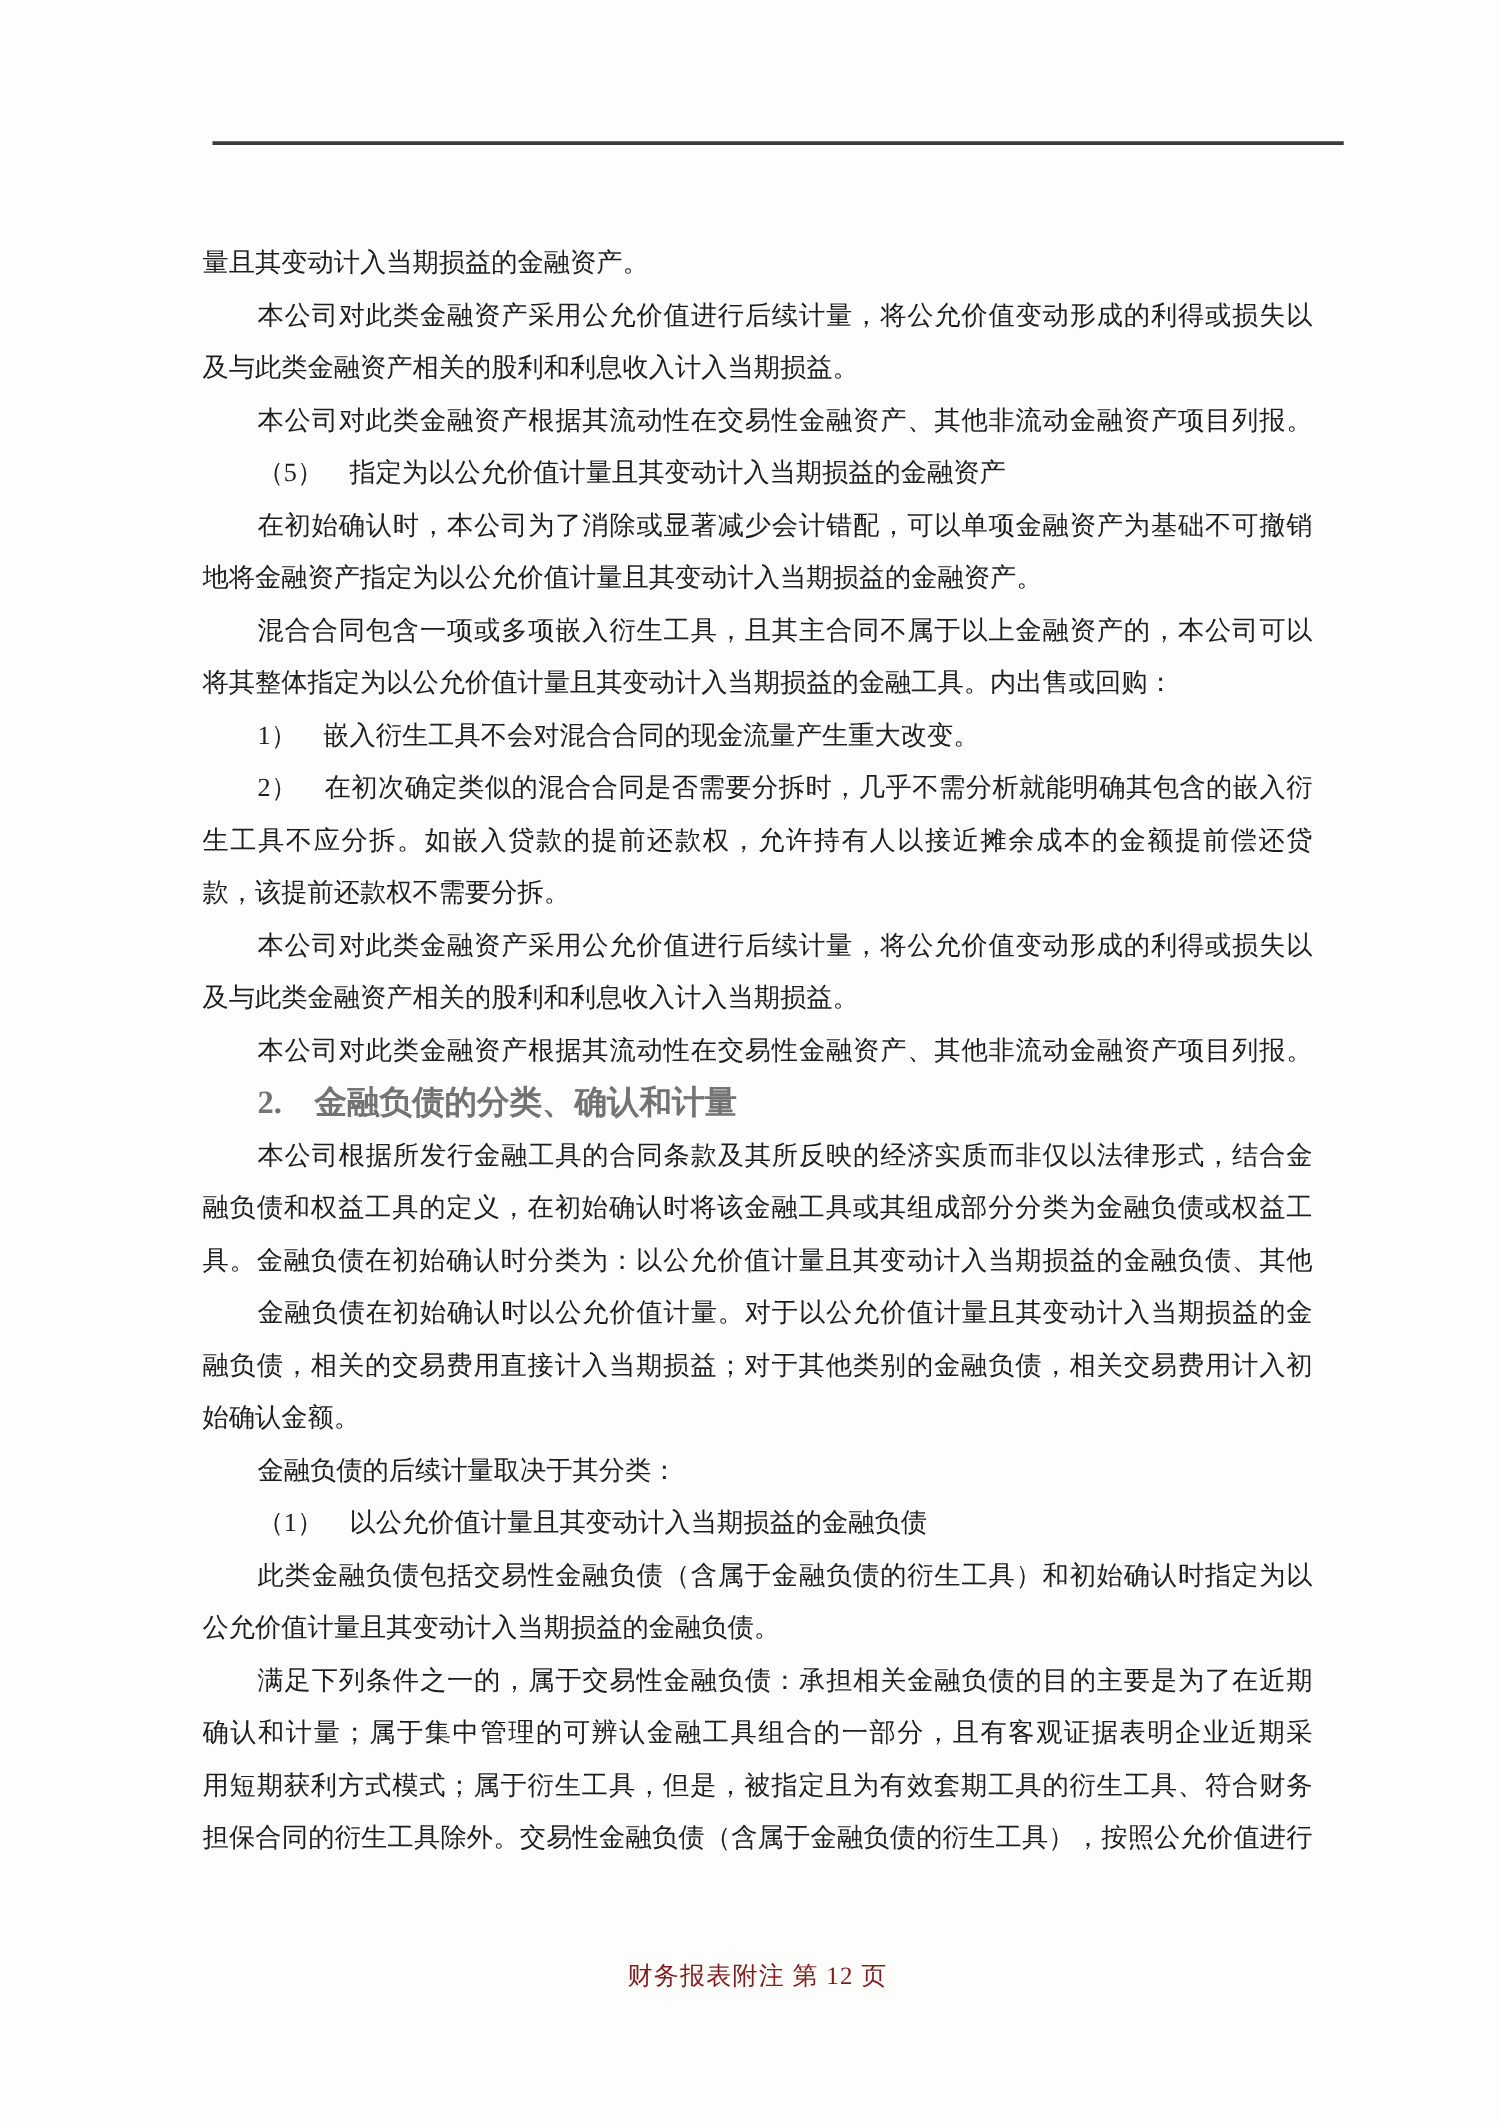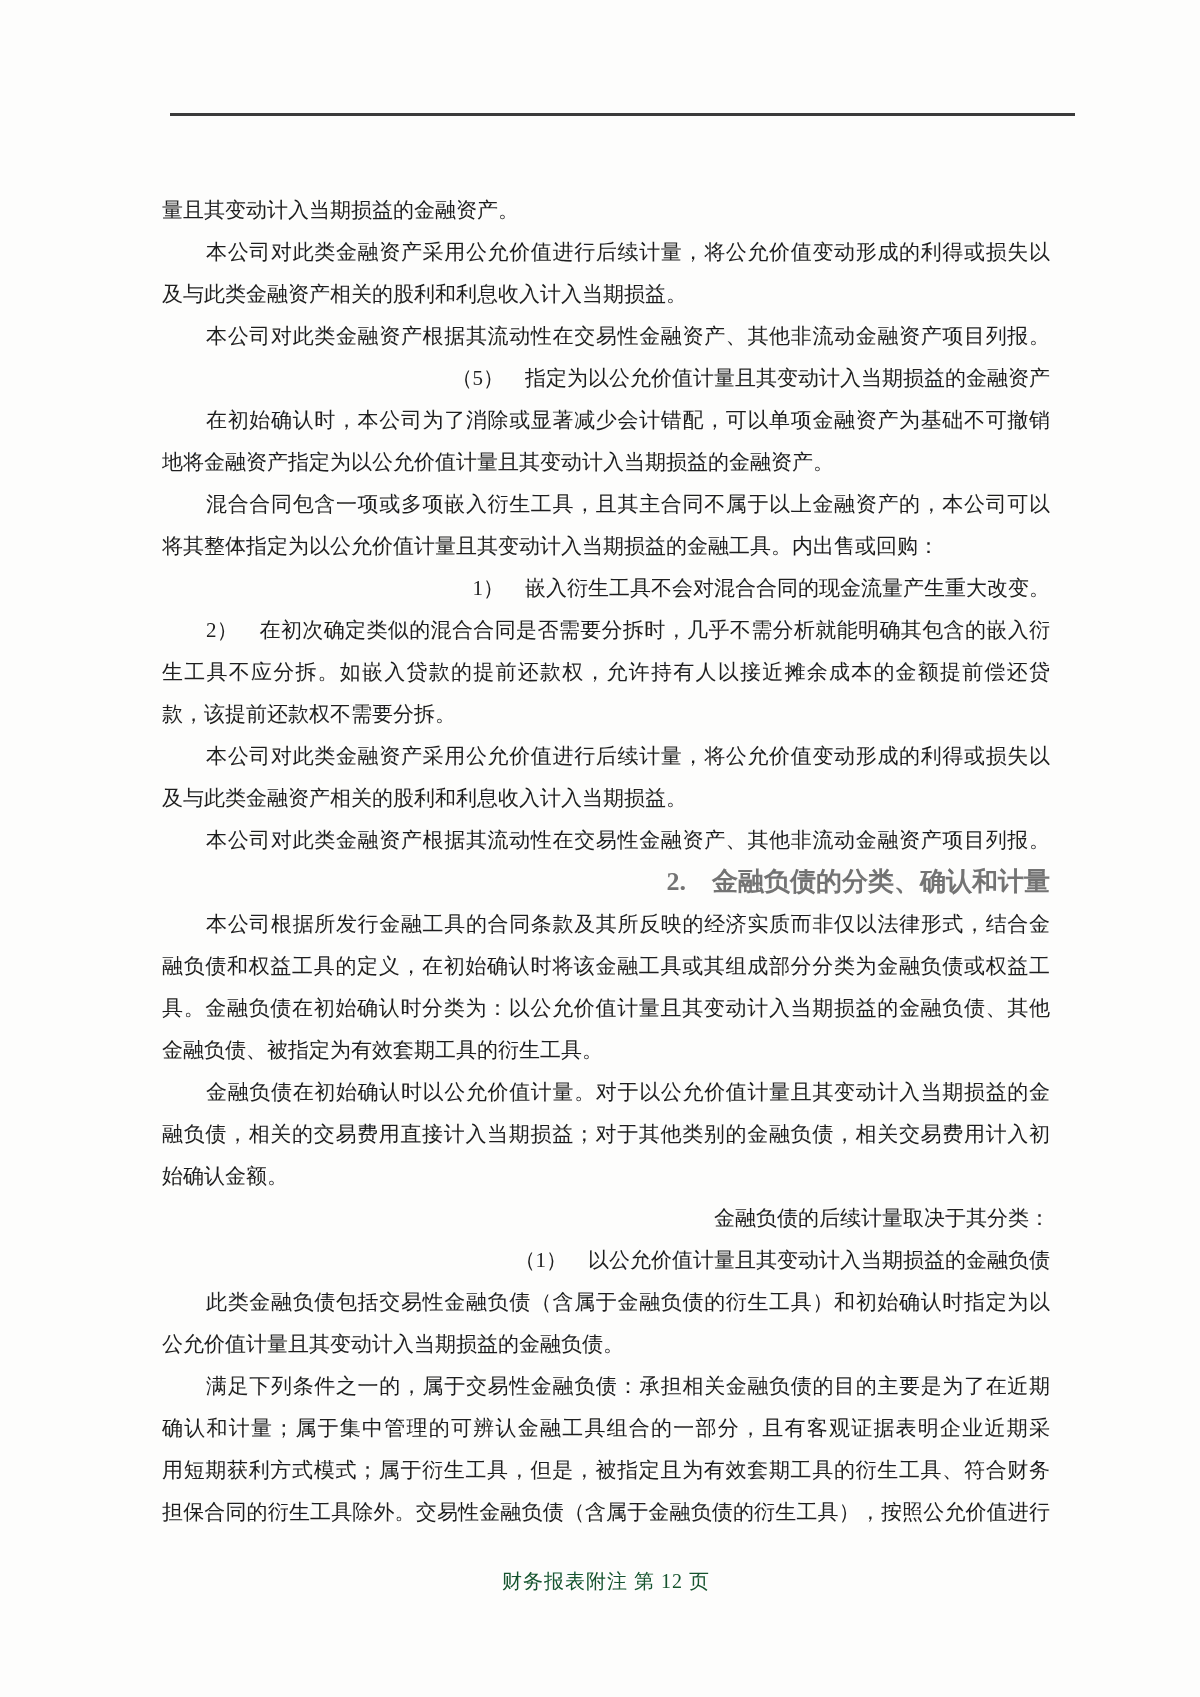--- a/index.html
+++ b/index.html
@@ -36,40 +36,40 @@
     width: 888px;
     color: #1e1e1e;
   }
   .ln {
     height: 42px;
     line-height: 42px;
     font-size: 21px;
     text-align: left;
     overflow: hidden;
   }
-  .ln.ind2 { text-indent: 44px; text-align: right; }
+  .ln.ind2 { text-indent: 44px; }
   .ln.fill {
     text-align: justify;
     text-align-last: justify;
     text-justify: inter-ideograph;
   }
   .ln.bold {
     font-weight: 700;
     color: #737373;
     font-size: 26px;
   }
   .page-footer {
     position: absolute;
     top: 1566px;
     left: 162px;
     width: 888px;
     text-align: center;
     font-size: 20px;
     line-height: 30px;
-    color: #14532d;
+    color: #7f1d1d;
     letter-spacing: 1px;
   }
 </style>
 </head>
 <body>
 
 <div class="page">
   <div class="header-rule"></div>
 
   <div class="textblock">
@@ -86,21 +86,20 @@
       <div class="ln ind2 fill">2）　在初次确定类似的混合合同是否需要分拆时，几乎不需分析就能明确其包含的嵌入衍</div>
       <div class="ln fill">生工具不应分拆。如嵌入贷款的提前还款权，允许持有人以接近摊余成本的金额提前偿还贷</div>
       <div class="ln">款，该提前还款权不需要分拆。</div>
       <div class="ln ind2 fill">本公司对此类金融资产采用公允价值进行后续计量，将公允价值变动形成的利得或损失以</div>
       <div class="ln">及与此类金融资产相关的股利和利息收入计入当期损益。</div>
       <div class="ln ind2 fill">本公司对此类金融资产根据其流动性在交易性金融资产、其他非流动金融资产项目列报。</div>
       <div class="ln ind2 bold">2.　金融负债的分类、确认和计量</div>
       <div class="ln ind2 fill">本公司根据所发行金融工具的合同条款及其所反映的经济实质而非仅以法律形式，结合金</div>
       <div class="ln fill">融负债和权益工具的定义，在初始确认时将该金融工具或其组成部分分类为金融负债或权益工</div>
       <div class="ln fill">具。金融负债在初始确认时分类为：以公允价值计量且其变动计入当期损益的金融负债、其他</div>
-      <div class="ln">金融负债、被指定为有效套期工具的衍生工具。</div>
       <div class="ln ind2 fill">金融负债在初始确认时以公允价值计量。对于以公允价值计量且其变动计入当期损益的金</div>
       <div class="ln fill">融负债，相关的交易费用直接计入当期损益；对于其他类别的金融负债，相关交易费用计入初</div>
       <div class="ln">始确认金额。</div>
       <div class="ln ind2">金融负债的后续计量取决于其分类：</div>
       <div class="ln ind2">（1）　以公允价值计量且其变动计入当期损益的金融负债</div>
       <div class="ln ind2 fill">此类金融负债包括交易性金融负债（含属于金融负债的衍生工具）和初始确认时指定为以</div>
       <div class="ln">公允价值计量且其变动计入当期损益的金融负债。</div>
       <div class="ln ind2 fill">满足下列条件之一的，属于交易性金融负债：承担相关金融负债的目的主要是为了在近期</div>
       <div class="ln fill">确认和计量；属于集中管理的可辨认金融工具组合的一部分，且有客观证据表明企业近期采</div>
       <div class="ln fill">用短期获利方式模式；属于衍生工具，但是，被指定且为有效套期工具的衍生工具、符合财务</div>

